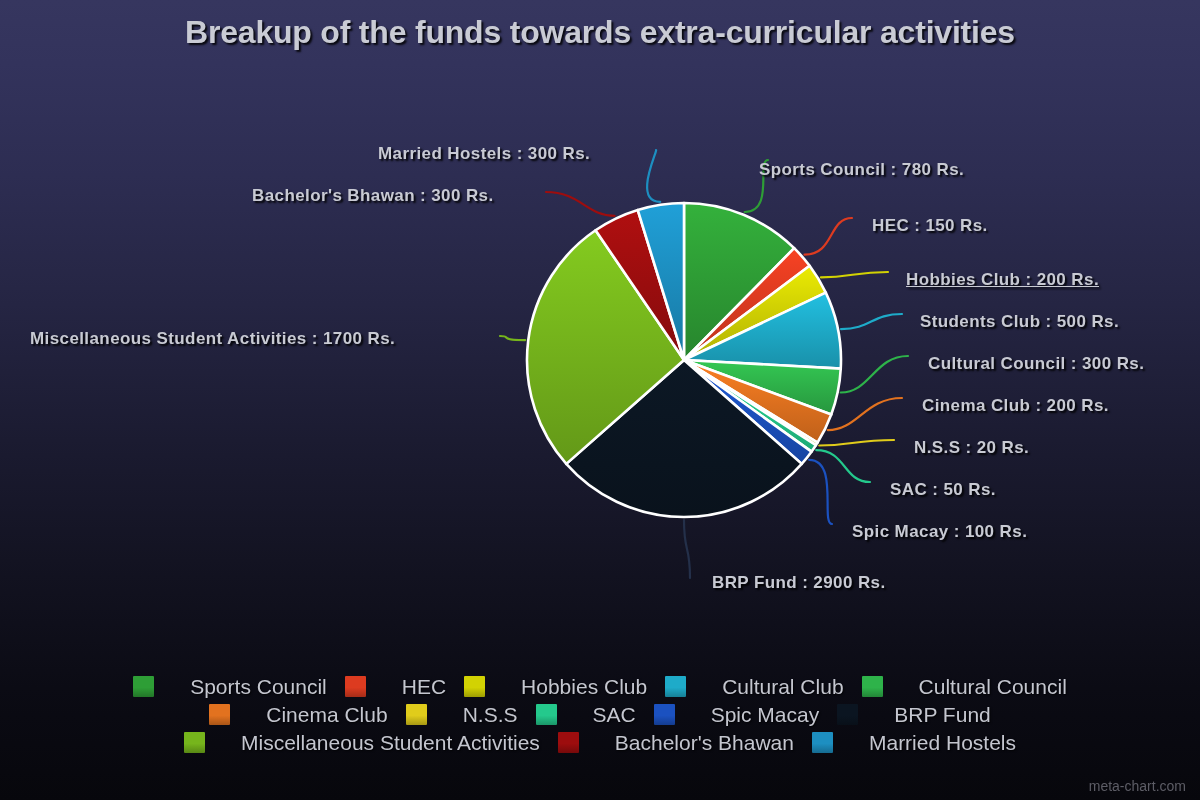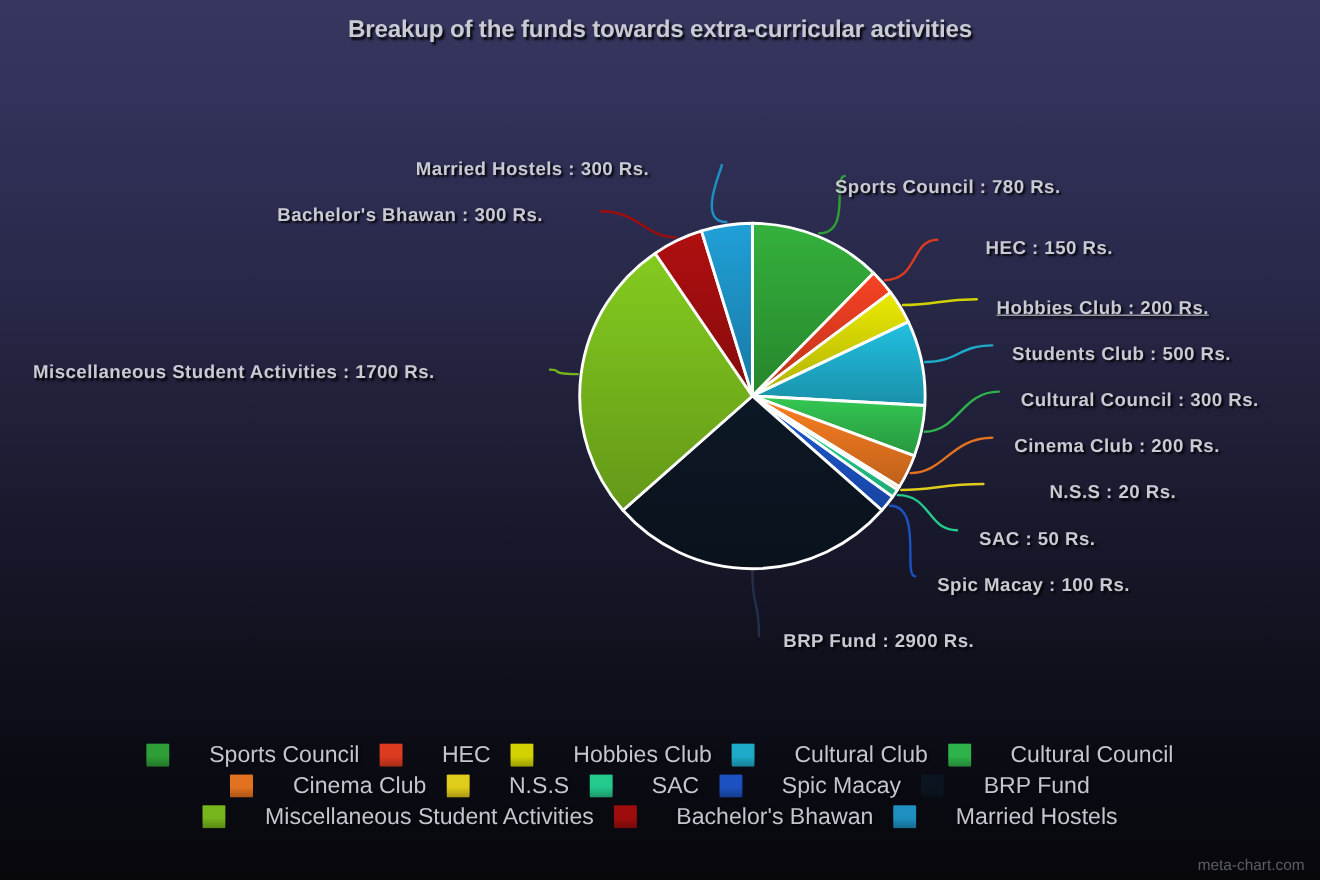--- a/index.html
+++ b/index.html
@@ -9,21 +9,21 @@
     background:#000;
   }
   #chart-root{
     position:relative;width:1200px;height:800px;
     background:linear-gradient(to bottom,#36365f 0%,#33335c 8%,#2d2d52 22%,#252543 38%,#1b1b31 55%,#121220 72%,#0b0b14 86%,#07070c 100%);
     overflow:hidden;
   }
   
   #chart-title{
     position:absolute;left:0;top:14px;width:1200px;text-align:center;
-    font-size:22px;font-weight:bold;color:#c9cbd4;
+    font-size:32px;font-weight:bold;color:#c9cbd4;
     letter-spacing:-0.2px;
     text-shadow:2px 2px 2px rgba(0,0,0,.85);
     font-family:"Liberation Sans", sans-serif;
   }
   
   #pie-svg{position:absolute;left:0;top:0;width:1200px;height:800px;}
   
   .slice-label{
     position:absolute;
     font-size:17px;font-weight:bold;color:#c8cad3;
@@ -146,26 +146,26 @@
         <path d="M 684 360 L 811.47 451.65 A 157 157 0 0 1 801.72 463.88 Z" fill="url(#g8)" stroke="#ffffff" stroke-width="2.6" stroke-linejoin="round"></path>
         <path d="M 684 360 L 801.72 463.88 A 157 157 0 0 1 566.28 463.88 Z" fill="url(#g9)" stroke="#ffffff" stroke-width="2.6" stroke-linejoin="round"></path>
         <path d="M 684 360 L 566.28 463.88 A 157 157 0 0 1 595.56 230.28 Z" fill="url(#g10)" stroke="#ffffff" stroke-width="2.6" stroke-linejoin="round"></path>
         <path d="M 684 360 L 595.56 230.28 A 157 157 0 0 1 637.72 209.98 Z" fill="url(#g11)" stroke="#ffffff" stroke-width="2.6" stroke-linejoin="round"></path>
         <path d="M 684 360 L 637.72 209.98 A 157 157 0 0 1 684.00 203.00 Z" fill="url(#g12)" stroke="#ffffff" stroke-width="2.6" stroke-linejoin="round"></path>
       </g>
   </svg>
 
   <div id="labels-layer">
       <div class="slice-label" style="left: 759px; top: 160px;">Sports Council : 780 Rs.</div>
-      <div class="slice-label" style="left: 872px; top: 216px; margin-left: 24px;">HEC : 150 Rs.</div>
+      <div class="slice-label" style="left: 872px; top: 216px;">HEC : 150 Rs.</div>
       <div class="slice-label" style="left: 906px; top: 270px; text-decoration: underline;">Hobbies Club : 200 Rs.</div>
       <div class="slice-label" style="left: 920px; top: 312px;">Students Club : 500 Rs.</div>
       <div class="slice-label" style="left: 928px; top: 354px; text-align: center;">Cultural Council : 300 Rs.</div>
       <div class="slice-label" style="left: 922px; top: 396px;">Cinema Club : 200 Rs.</div>
-      <div class="slice-label" style="left: 914px; top: 438px; margin-left: 40px;">N.S.S : 20 Rs.</div>
+      <div class="slice-label" style="left: 914px; top: 438px;">N.S.S : 20 Rs.</div>
       <div class="slice-label" style="left: 890px; top: 480px;">SAC : 50 Rs.</div>
       <div class="slice-label" style="left: 852px; top: 522px;">Spic Macay : 100 Rs.</div>
       <div class="slice-label" style="left: 712px; top: 573px;">BRP Fund : 2900 Rs.</div>
       <div class="slice-label" style="left: 30px; top: 329px;">Miscellaneous Student Activities : 1700 Rs.</div>
       <div class="slice-label" style="left: 252px; top: 186px;">Bachelor's Bhawan : 300 Rs.</div>
       <div class="slice-label" style="left: 378px; top: 144px;">Married Hostels : 300 Rs.</div>
     </div>
 
   <div id="legend">
       <div style="width: 1200px; display: flex; justify-content: center; align-items: center;">

